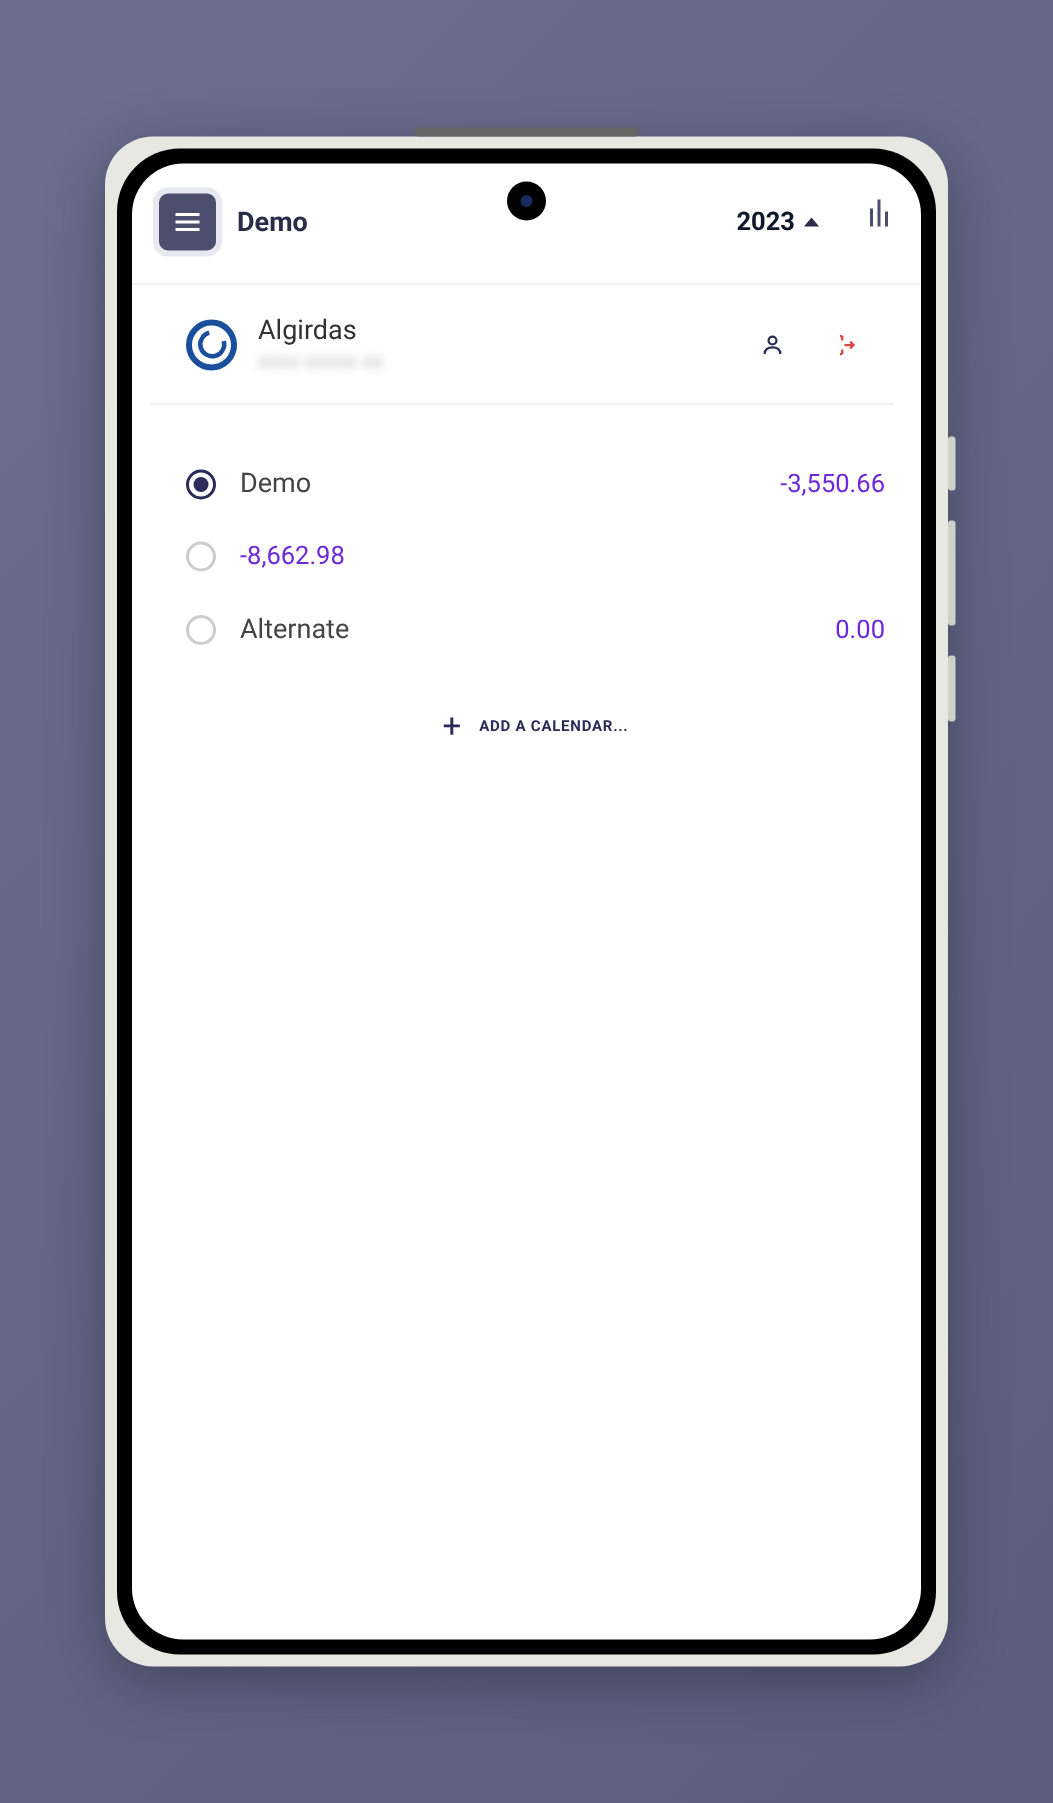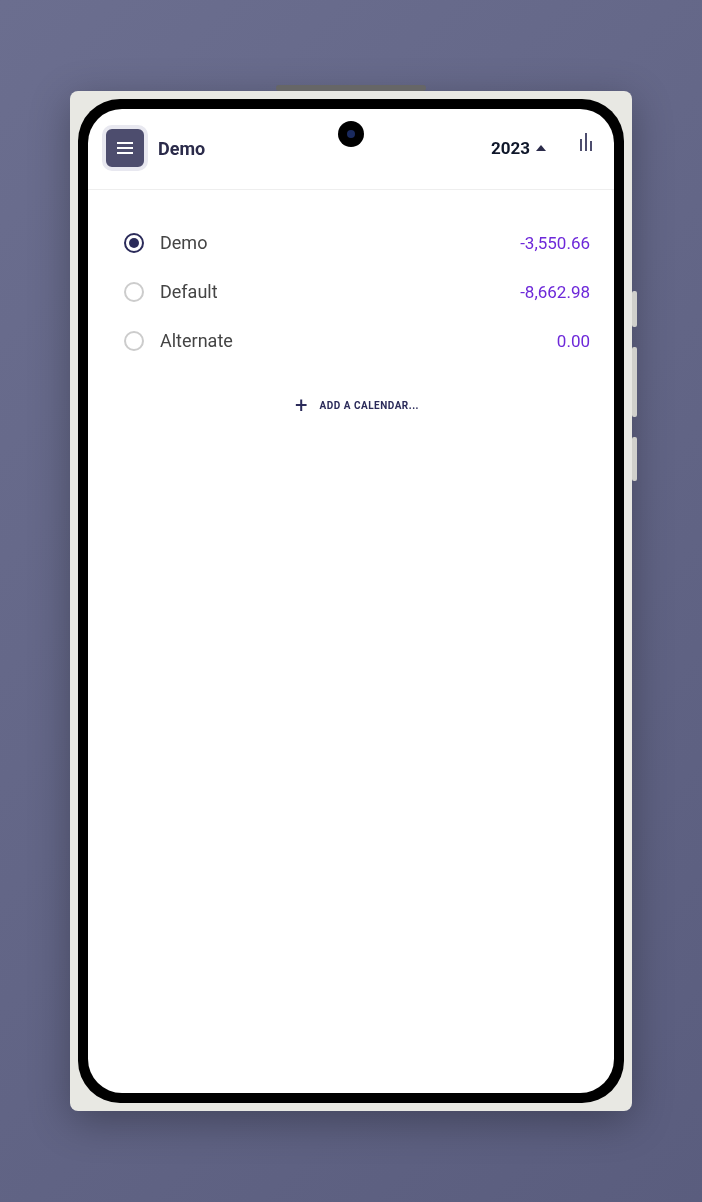--- a/index.html
+++ b/index.html
@@ -15,21 +15,21 @@
   display: flex;
   align-items: center;
   justify-content: center;
   font-family: -apple-system, BlinkMacSystemFont, "Segoe UI", Roboto, sans-serif;
 }
 
 .phone-frame {
   width: 562px;
   height: 1020px;
   background: #e8e8e3;
-  border-radius: 8px;
+  border-radius: 32px;
   padding: 8px;
   position: relative;
   box-shadow: 0 10px 40px rgba(0,0,0,0.3);
 }
 
 .phone-inner {
   width: 100%;
   height: 100%;
   background: #000;
   border-radius: 42px;
@@ -344,30 +344,48 @@
           <span>2023</span>
           <span class="chev-up"></span>
         </div>
         <div class="stats-icon">
           <span></span>
             <span></span>
             <span></span>
         </div>
       </div>
 
+      <div class="profile-row">
+        <div class="avatar"></div>
+        <div class="profile-info">
+          <div class="profile-name">Algirdas</div>
+          <div class="profile-email">xxxx xxxxx xx</div>
+        </div>
+        <svg class="person-icon" viewBox="0 0 24 24" fill="none" stroke="#2b2b5a" stroke-width="2">
+          <circle cx="12" cy="8" r="3.5"></circle>
+          <path d="M5 20c0-4 3-6 7-6s7 2 7 6"></path>
+        </svg>
+        <svg class="logout-icon" viewBox="0 0 24 24" fill="none" stroke="#d44" stroke-width="2">
+          <path d="M10 4v4"></path>
+          <path d="M10 16v4"></path>
+          <path d="M10 4h-2"></path>
+          <path d="M10 20h-2"></path>
+          <path d="M12 12h8"></path>
+          <path d="M17 9l3 3-3 3"></path>
+        </svg>
+      </div>
 
       <div class="calendar-list">
         <div class="cal-row">
           <div class="radio selected"></div>
           <div class="cal-name">Demo</div>
           <div class="cal-balance">-3,550.66</div>
         </div>
         <div class="cal-row">
           <div class="radio"></div>
-          <div class="cal-name">Default</div>
           <div class="cal-balance">-8,662.98</div>
         </div>
         <div class="cal-row">
           <div class="radio"></div>
           <div class="cal-name">Alternate</div>
           <div class="cal-balance">0.00</div>
         </div>
         <div class="add-row">
           <span class="plus-icon">+</span>
           <span class="add-label">ADD A CALENDAR...</span>

